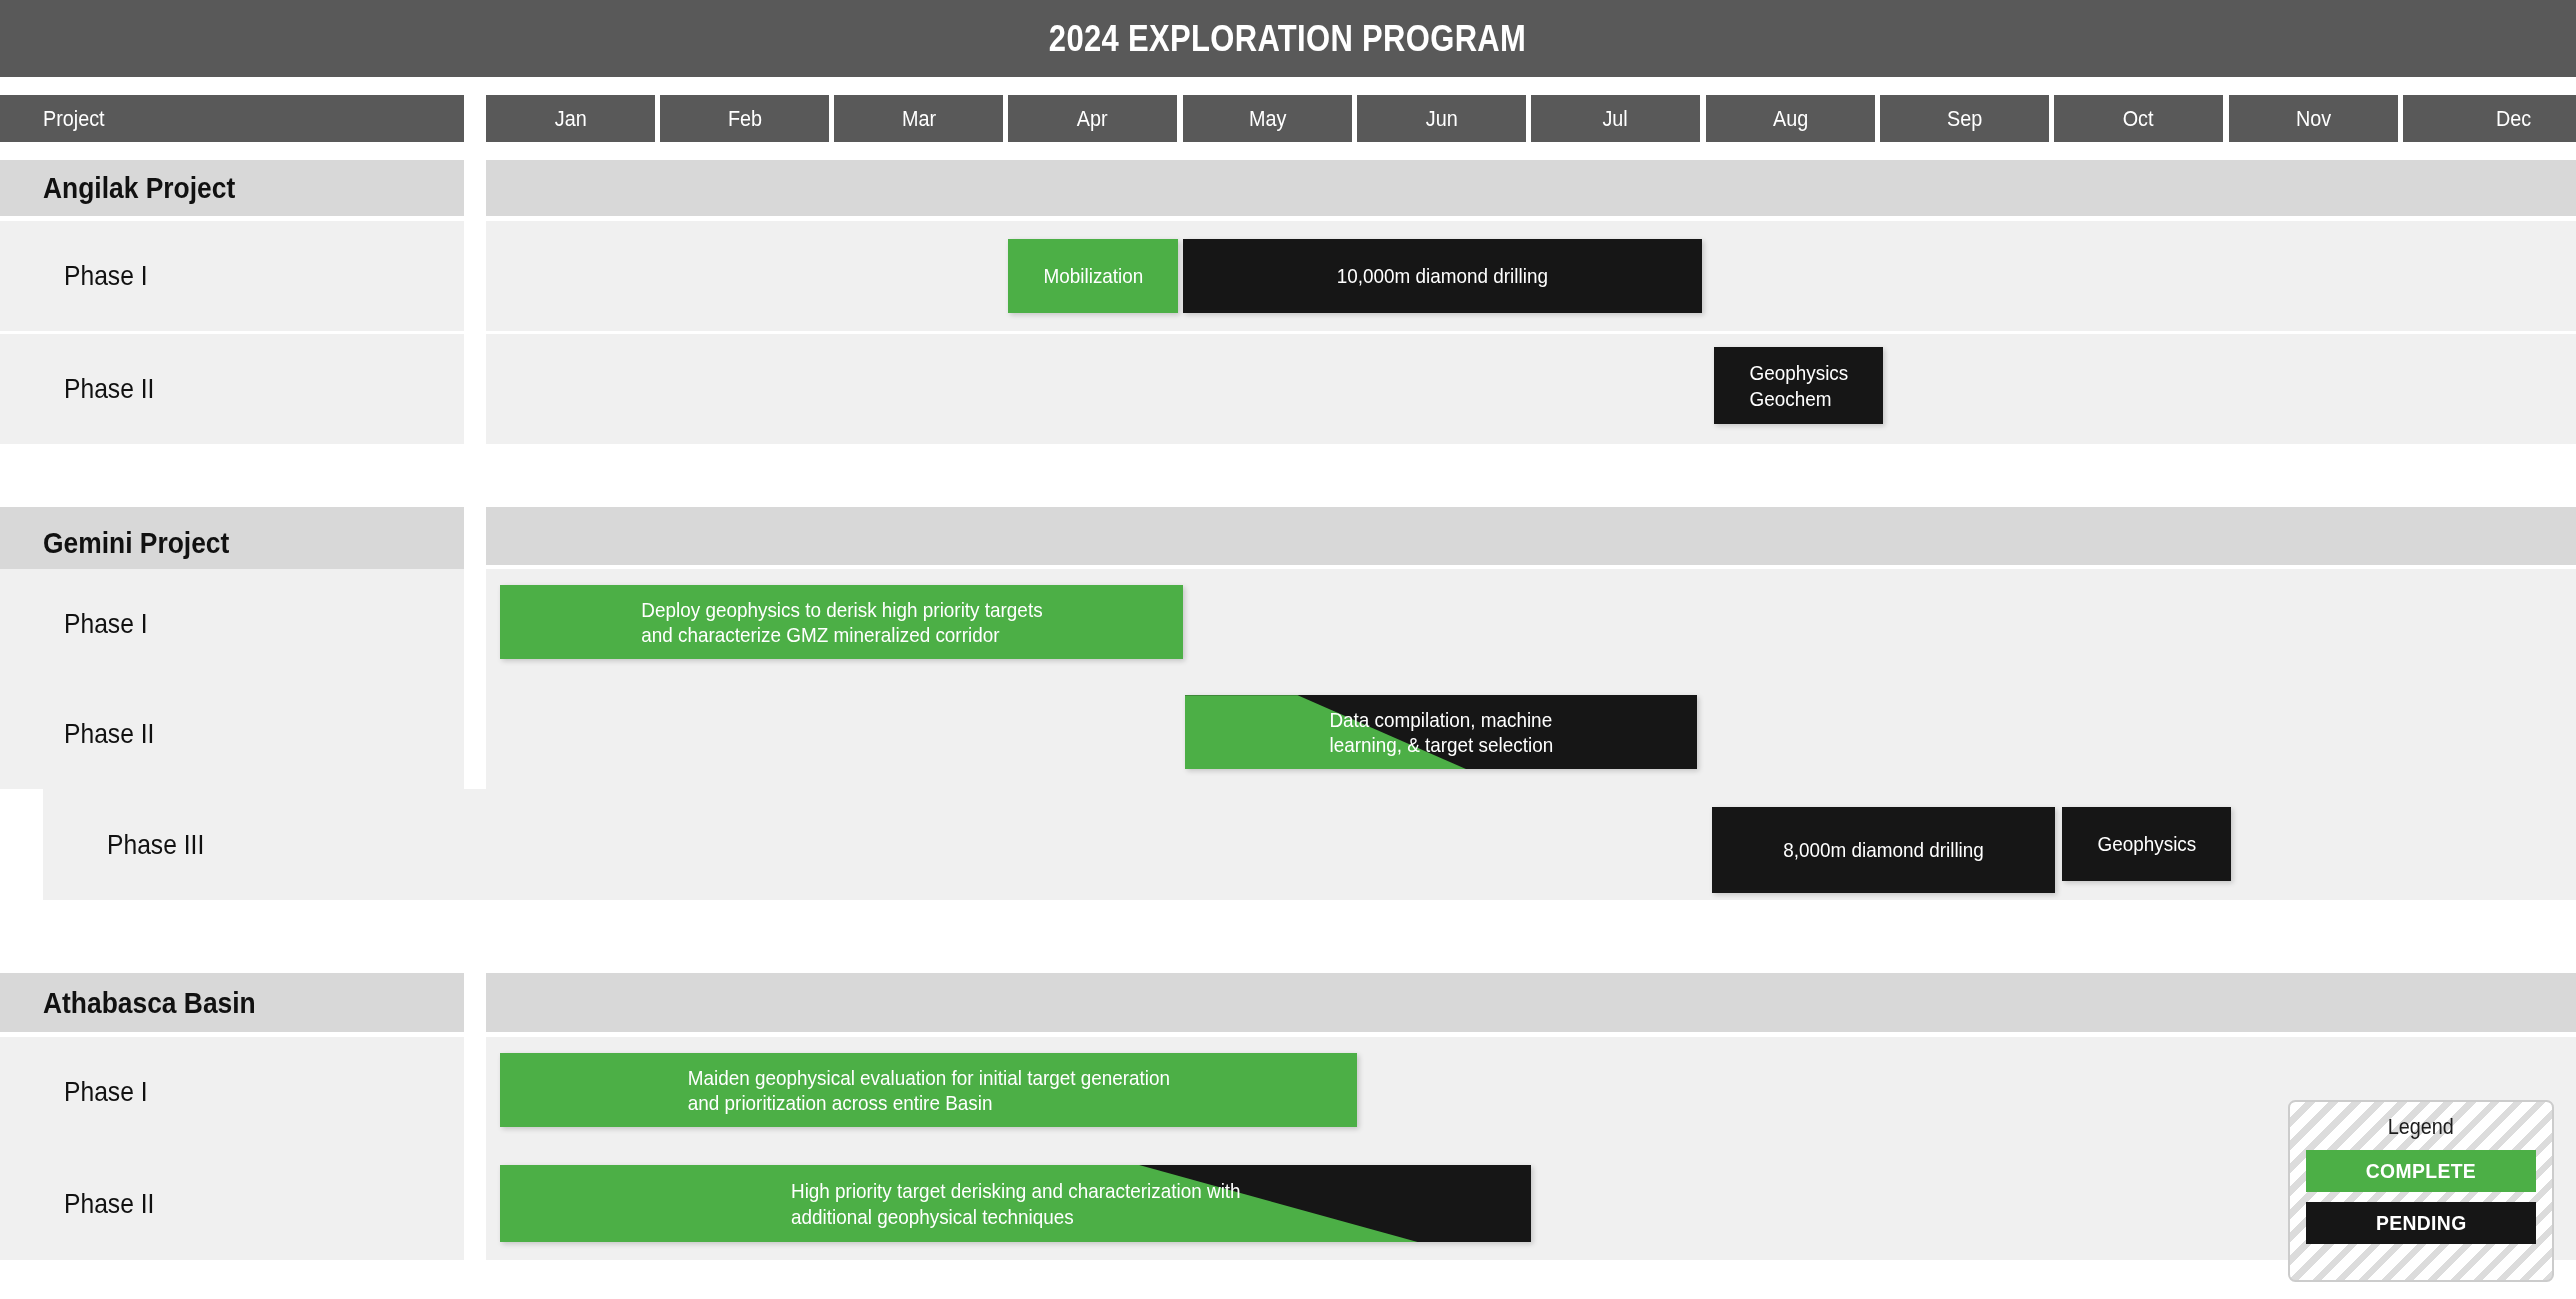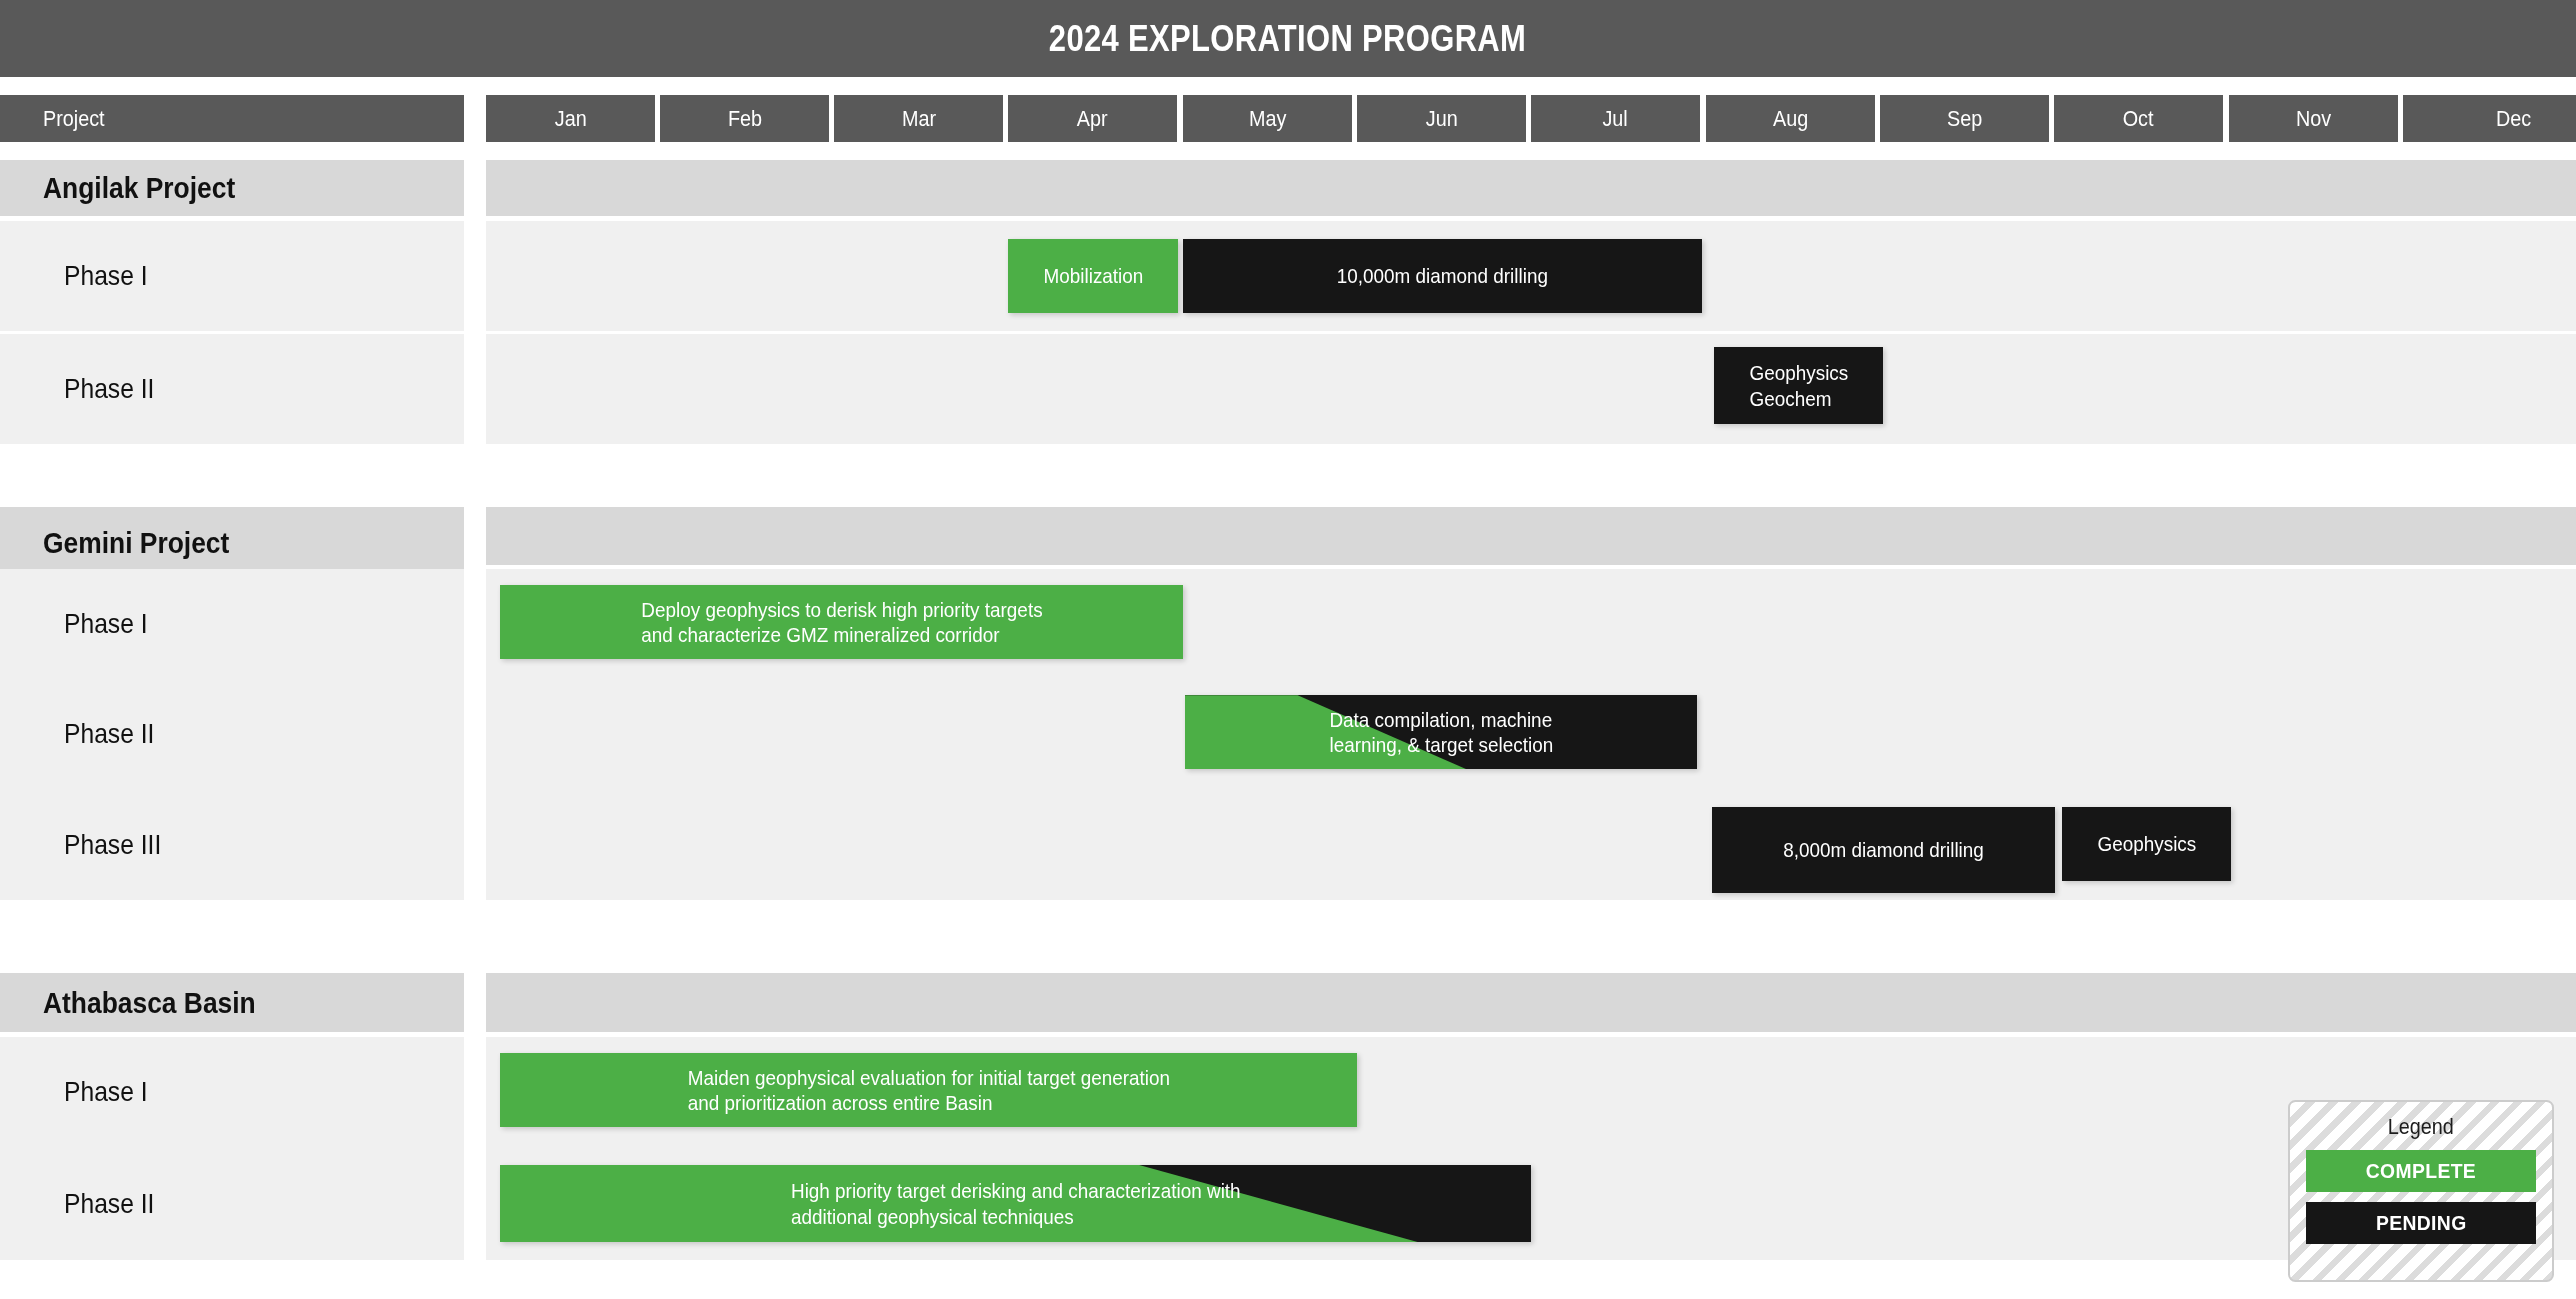--- a/index.html
+++ b/index.html
@@ -324,21 +324,21 @@
     <div class="phase-left" style="top:172px;height:110px;">
       <span class="phase-label">Phase II</span>
     </div>
     <div class="phase-right" style="top:172px;height:110px;">
       <div class="bar split-left-green" style="left:699px;top:16.3px;width:512px;height:74px;">
         <span class="bar-label">Data compilation, machine
 learning, &amp; target selection</span>
       </div>
     </div>
 
-    <div class="phase-left" style="top:282px;height:111px;">
+    <div class="phase-left" style="top:282px;height:111px;margin-left:43px;">
       <span class="phase-label">Phase III</span>
     </div>
     <div class="phase-right" style="top:282px;height:111px;">
       <div class="bar pending" style="left:1226px;top:18px;width:343px;height:86px;">
         <span class="bar-label">8,000m diamond drilling</span>
       </div>
       <div class="bar pending" style="left:1576px;top:18px;width:169px;height:74px;">
         <span class="bar-label">Geophysics</span>
       </div>
     </div>

